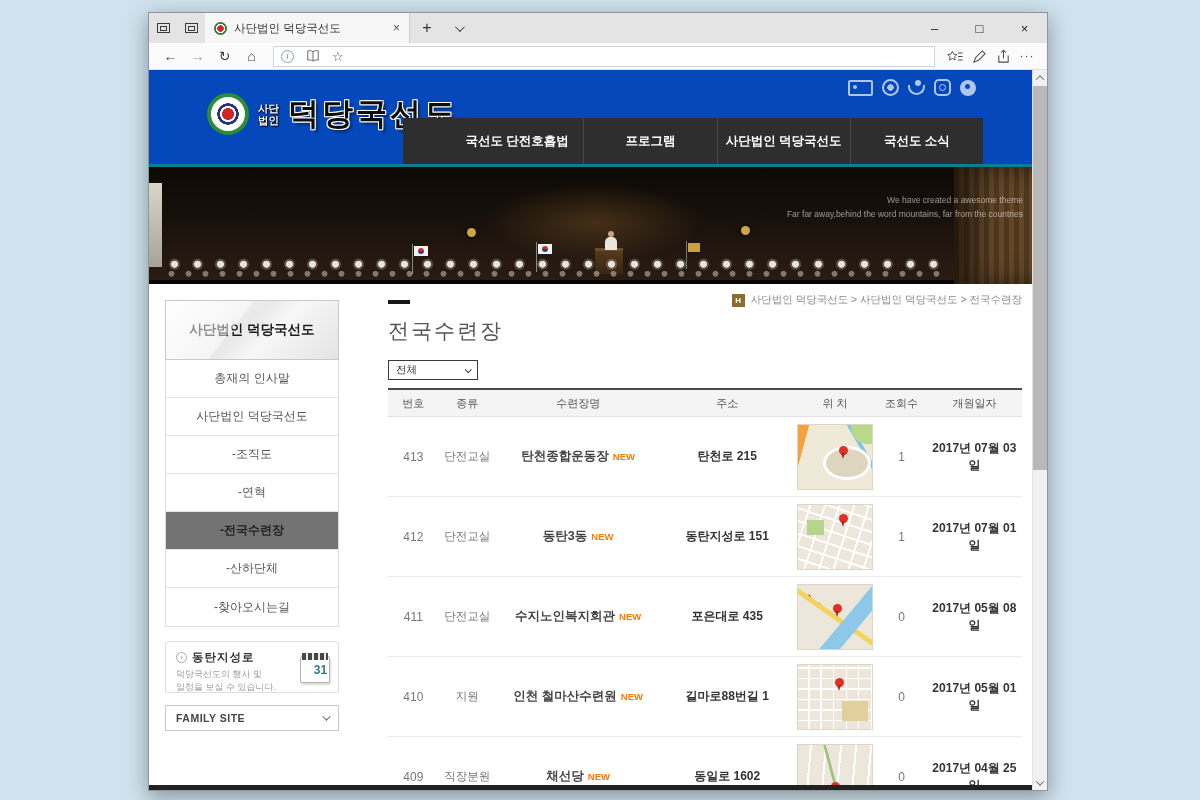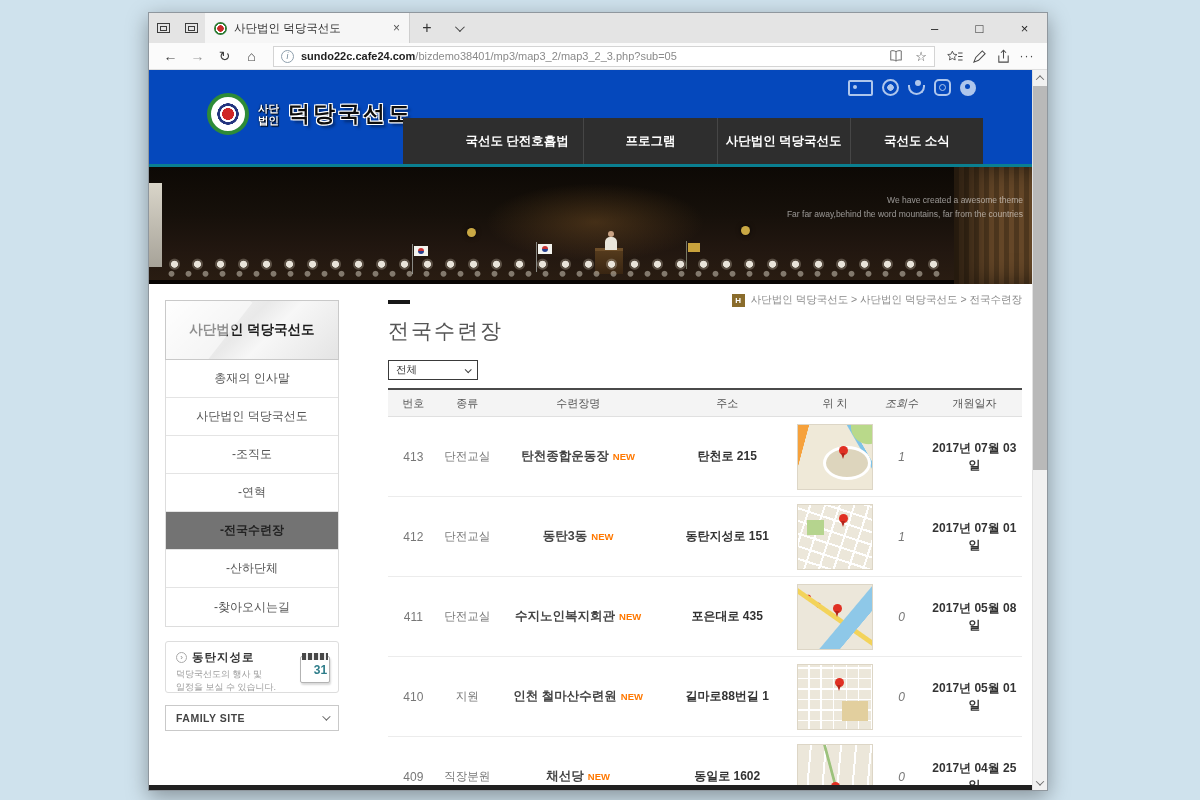--- a/index.html
+++ b/index.html
@@ -49,21 +49,21 @@
   .vs-down .vs-chev { transform:rotate(45deg) translate(-1px,-1px); }
   .vs-thumb { position:absolute; left:0; right:0; top:16px; height:384px; background:#b9b9b9; }
 
   
   .band { position:relative; height:94px; background:#0548bc; }
   .logo { position:absolute; left:58px; top:23px; display:flex; align-items:center; gap:9px; }
   .emblem { width:42px; height:42px; border-radius:50%; background:#fff; border:4px solid #2e8b37; position:relative; flex:0 0 auto; }
   .emblem::after { content:""; position:absolute; inset:5px; border-radius:50%;
     background:radial-gradient(circle, #cf2727 0 34%, #ffffff 36% 46%, #24357f 48% 62%, #ffffff 64%); }
   .logo-stack { color:#fff; font-size:10.5px; font-weight:700; line-height:1.15; text-shadow:0 0 2px #000,1px 1px 1px #000; }
-  .logo-name { font-size:22px; font-weight:800; color:#0d0d0d; letter-spacing:3px;
+  .logo-name { font-size:31px; font-weight:800; color:#0d0d0d; letter-spacing:3px;
     text-shadow:-1px -1px 0 #fff,1px -1px 0 #fff,-1px 1px 0 #fff,1px 1px 0 #fff,3px 3px 3px rgba(0,0,0,.45); }
   .social { position:absolute; top:9px; right:56px; display:flex; align-items:center; gap:9px; opacity:.85; }
   .si { position:relative; }
   .si-gallery { width:25px; height:16px; border:2px solid #ccdcf5; border-radius:2px; }
   .si-gallery::after { content:""; position:absolute; left:3px; top:3px; width:4px; height:4px; border-radius:50%; background:#ccdcf5; }
   .si-emblem { width:17px; height:17px; border:2px solid #ccdcf5; border-radius:50%;
     background:radial-gradient(circle, #ccdcf5 0 3px, transparent 3.5px); }
   .si-hands { width:17px; height:10px; border:2px solid #ccdcf5; border-top:none; border-radius:0 0 9px 9px; margin-top:5px; }
   .si-hands::after { content:""; position:absolute; left:5px; top:-5px; width:6px; height:6px; border-radius:50%; background:#ccdcf5; }
   .si-ring { width:17px; height:17px; border:2px solid #ccdcf5; border-radius:5px; }
@@ -134,21 +134,21 @@
   .content { position:absolute; left:239px; top:16px; width:634px; }
   .dash { width:22px; height:4px; background:#171717; }
   .page-title { margin-top:13px; font-size:21px; color:#555; letter-spacing:2px; }
   .filter { margin-top:15px; width:90px; height:20px; border:1px solid #3a3a3a; display:flex; align-items:center; justify-content:space-between; padding:0 7px; font-size:10.5px; color:#333; background:#fff; }
   .f-chev { width:5px; height:5px; border-right:1.3px solid #444; border-bottom:1.3px solid #444; transform:rotate(45deg) translateY(-1px); }
 
   .table { margin-top:8px; border-top:2px solid #4a4a4a; }
   .thead { display:flex; align-items:center; height:27px; background:#f4f4f4; border-bottom:1px solid #e0e0e0; font-size:11px; color:#555; }
   .trow { display:flex; align-items:center; height:80px; border-bottom:1px solid #ececec; }
   .col { text-align:center; }
-  .w-no{width:8%;} .w-type{width:9%;font-family:Liberation Serif, serif;} .w-name{width:26%;} .w-addr{width:21%;} .w-map{width:13%;} .w-views{width:8%;font-style:italic;} .w-date{width:15%;}
+  .w-no{width:8%;} .w-type{width:9%;font-family:Liberation Serif, serif;} .w-name{width:26%;} .w-addr{width:21%;} .w-map{width:13%;} .w-views{width:8%;} .w-date{width:15%;}
   .c-no { font-size:12px; color:#777; }
   .c-type { font-size:11.5px; color:#777; }
   .c-name { font-size:12.5px; color:#444; font-weight:600; }
   .new { color:#ff7800; font-size:9.5px; font-weight:800; margin-left:4px; }
   .c-addr { font-size:12px; color:#333; font-weight:600; }
   .c-views { font-size:12px; color:#777; }
   .c-date { font-size:12px; color:#333; font-weight:700; }
 
   .map { width:76px; height:66px; margin:0 auto; position:relative; overflow:hidden; background:#ece7da; box-shadow:0 0 0 1px #ddd6c6 inset; }
   .pin { position:absolute; width:9px; height:9px; background:#e03023; border-radius:50%; }
@@ -205,21 +205,20 @@
     </div>
   </div>
 
   <div class="addrbar">
     <div class="abtn">←</div>
     <div class="abtn dis">→</div>
     <div class="abtn">↻</div>
     <div class="abtn">⌂</div>
     <div class="urlbox">
       <span class="info-i">i</span>
-      <span class="url"><b>sundo22c.cafe24.com</b><span>/bizdemo38401/mp3/map3_2/map3_2_3.php?sub=05</span></span>
       <span class="ibtn">
         <svg width="14" height="14" viewBox="0 0 16 16">
             <path d="M8 3C6 1.7 3 1.7 2 2.2v10.6c1-.5 4-.5 6 1 2-1.5 5-1.5 6-1V2.2C13 1.7 10 1.7 8 3v10.6" fill="none" stroke="#666" stroke-width="1.1"></path>
           </svg>
       </span>
       <span class="star-glyph">☆</span>
     </div>
     <span class="ibtn">
       <svg width="16" height="15" viewBox="0 0 18 16">
           <path d="M6 2l1.6 3.4 3.6.4-2.7 2.5.7 3.6L6 10.2 2.8 11.9l.7-3.6L.8 5.8l3.6-.4z" fill="none" stroke="#4a4a4a" stroke-width="1"></path>

